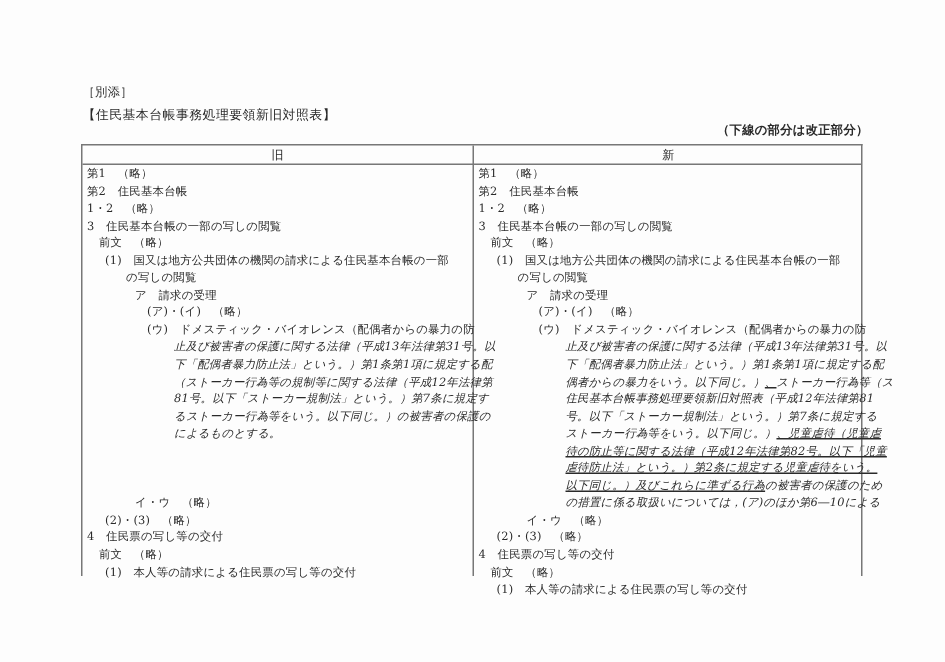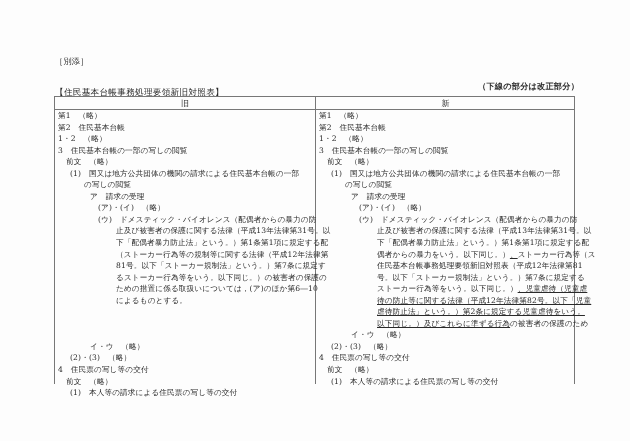--- a/index.html
+++ b/index.html
@@ -2,38 +2,38 @@
 <html><head>
 <meta charset="utf-8">
 <style>
   html, body { margin: 0; padding: 0; background: #fdfdfd; }
   body {
     width: 630px; height: 441px; position: relative; overflow: hidden;
     font-family: "DejaVu Serif", "Liberation Serif", serif;
     color: #2a2a2a;
   }
   .annex { position: absolute; left: 55px; top: 56px; font-size: 8.2px; letter-spacing: 0.2px; font-family: Liberation Mono, monospace; }
-  .doc-title { position: absolute; left: 55px; top: 71px; font-size: 8.6px; letter-spacing: 0.3px; margin-top: 16px; }
+  .doc-title { position: absolute; left: 55px; top: 71px; font-size: 8.6px; letter-spacing: 0.3px; }
   .note { position: absolute; left: 478px; top: 81px; font-size: 8.2px; letter-spacing: 0.2px; font-weight: bold; }
   .table {
     position: absolute; left: 54px; top: 96px; width: 521px; height: 288px;
     border-left: 1px solid #777; border-right: 1px solid #777; border-top: 1px solid #777;
     box-sizing: border-box;
   }
   .col-divider { position: absolute; left: 260px; top: 0; bottom: 0; width: 1px; background: #777; }
   .header-row { position: absolute; left: 0; right: 0; top: 0; height: 12px; border-bottom: 1px solid #777; }
   .hdr { position: absolute; top: 1px; font-size: 8px; text-align: center; }
   .hdr-old { left: 0; width: 260px; }
   .hdr-new { left: 261px; width: 259px; }
   .col { position: absolute; top: 13px; font-size: 7.6px; line-height: 11.55px; letter-spacing: 0.15px; }
   .col-old { left: 3px; width: 255px; }
   .col-new { left: 264px; width: 255px; }
   .line { white-space: nowrap; height: 11.55px; }
   .i1 { padding-left: 8px; } .i2 { padding-left: 12px; } .i3 { padding-left: 26px; }
-  .i4 { padding-left: 32px; } .i5 { padding-left: 40px; } .i6 { padding-left: 58px; }
+  .i4 { padding-left: 32px; } .i5 { padding-left: 40px; } .i6 { padding-left: 58px; font-style: italic; }
   u { text-decoration: underline; text-underline-offset: 1px; }
 </style>
 </head>
 <body>
 
 <div class="annex">［別添］</div>
 <div class="doc-title">【住民基本台帳事務処理要領新旧対照表】</div>
 <div class="note">（下線の部分は改正部分）</div>
 
 <div class="table">
@@ -51,21 +51,20 @@
       <div class="line i2">(1)　国又は地方公共団体の機関の請求による住民基本台帳の一部</div>
       <div class="line i3">の写しの閲覧</div>
       <div class="line i4">ア　請求の受理</div>
       <div class="line i5">(ア)・(イ)　（略）</div>
       <div class="line i5">(ウ)　ドメスティック・バイオレンス（配偶者からの暴力の防</div>
       <div class="line i6">止及び被害者の保護に関する法律（平成13年法律第31号。以</div>
       <div class="line i6">下「配偶者暴力防止法」という。）第1条第1項に規定する配</div>
       <div class="line i6">（ストーカー行為等の規制等に関する法律（平成12年法律第</div>
       <div class="line i6">81号。以下「ストーカー規制法」という。）第7条に規定す</div>
       <div class="line i6">るストーカー行為等をいう。以下同じ。）の被害者の保護の</div>
-      <div class="line i6">ための措置に係る取扱いについては，(ア)のほか第6―10</div>
       <div class="line i6">によるものとする。</div>
       <div class="line"></div>
       <div class="line"></div>
       <div class="line"></div>
       <div class="line i4">イ・ウ　（略）</div>
       <div class="line i2">(2)・(3)　（略）</div>
       <div class="line">4　住民票の写し等の交付</div>
       <div class="line i1">前文　（略）</div>
       <div class="line i2">(1)　本人等の請求による住民票の写し等の交付</div>
     </div>
@@ -82,19 +81,20 @@
       <div class="line i5">(ウ)　ドメスティック・バイオレンス（配偶者からの暴力の防</div>
       <div class="line i6">止及び被害者の保護に関する法律（平成13年法律第31号。以</div>
       <div class="line i6">下「配偶者暴力防止法」という。）第1条第1項に規定する配</div>
       <div class="line i6"><span>偶者からの暴力をいう。以下同じ。）</span><u>、</u><span>ストーカー行為等（ス</span></div>
       <div class="line i6">住民基本台帳事務処理要領新旧対照表（平成12年法律第81</div>
       <div class="line i6">号。以下「ストーカー規制法」という。）第7条に規定する</div>
       <div class="line i6"><span>ストーカー行為等をいう。以下同じ。）</span><u>、児童虐待（児童虐</u><span></span></div>
       <div class="line i6"><span></span><u>待の防止等に関する法律（平成12年法律第82号。以下「児童</u><span></span></div>
       <div class="line i6"><span></span><u>虐待防止法」という。）第2条に規定する児童虐待をいう。</u><span></span></div>
       <div class="line i6"><span></span><u>以下同じ。）及びこれらに準ずる行為</u><span>の被害者の保護のため</span></div>
+      <div class="line i6">の措置に係る取扱いについては，(ア)のほか第6―10による</div>
       <div class="line i4">イ・ウ　（略）</div>
       <div class="line i2">(2)・(3)　（略）</div>
       <div class="line">4　住民票の写し等の交付</div>
       <div class="line i1">前文　（略）</div>
       <div class="line i2">(1)　本人等の請求による住民票の写し等の交付</div>
     </div>
 </div>
 
 </body></html>

